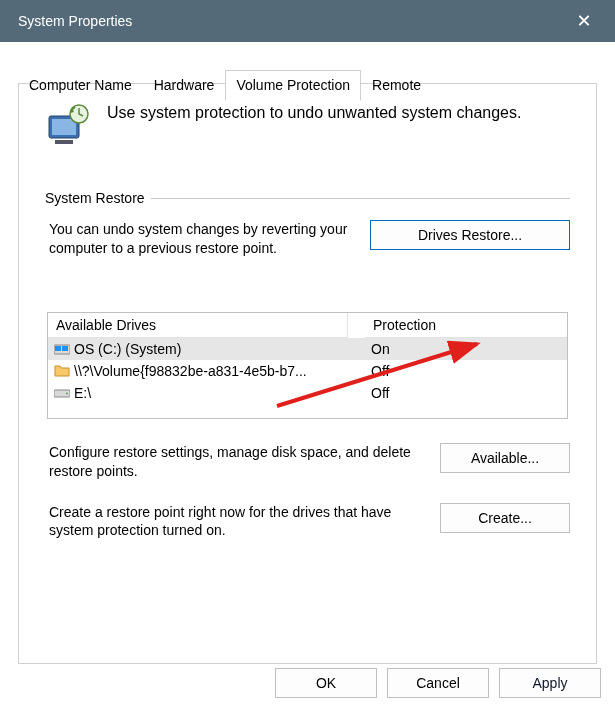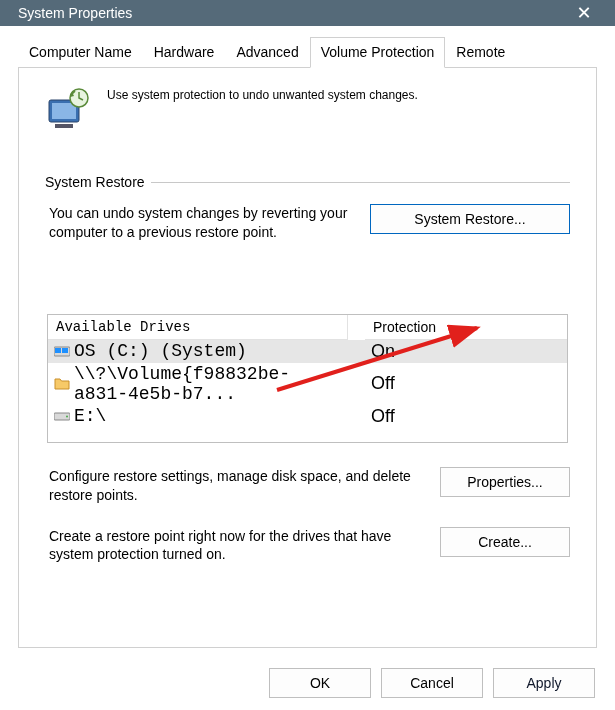--- a/index.html
+++ b/index.html
@@ -9,21 +9,21 @@
     font-family: "Segoe UI", Tahoma, sans-serif;
     font-size: 13px;
     background: #fff;
     color: #000;
     width: 615px;
     height: 710px;
     overflow: hidden;
     position: relative;
   }
   .titlebar {
-    height: 26px;
+    height: 42px;
     background: #556a79;
     color: #fff;
     display: flex;
     align-items: center;
     justify-content: space-between;
     padding: 0 16px 0 18px;
     font-size: 14px;
   }
   .titlebar .close {
     font-size: 18px;
@@ -37,21 +37,21 @@
   }
   .tabs {
     display: flex;
     border-bottom: 1px solid #d0d0d0;
   }
   .tab {
     padding: 6px 10px 7px 10px;
     border: 1px solid transparent;
     border-bottom: none;
     position: relative;
-    top: 1px;
+    top: 18px;
     font-size: 14px;
     color: #000;
     cursor: default;
   }
   .tab.active {
     border: 1px solid #d0d0d0;
     border-bottom: 1px solid #fff;
     background: #fff;
   }
   .pane {
@@ -67,40 +67,40 @@
     gap: 14px;
     margin-bottom: 40px;
   }
   .intro-icon {
     width: 48px;
     height: 48px;
     flex-shrink: 0;
   }
   .intro-text {
     padding-top: 2px;
-    font-size: 12px;
+    font-size: 16px;
     text-align: right;
   }
   .group-label {
     font-size: 14px;
     display: flex;
     align-items: center;
     margin-bottom: 14px;
   }
   .group-label .rule {
     flex: 1;
     height: 1px;
     background: #c8c8c8;
     margin-left: 6px;
   }
   .restore-row {
     display: flex;
     align-items: flex-start;
     gap: 16px;
-    margin-bottom: 72px;
+    margin-bottom: 54px;
   }
   .restore-text {
     flex: 1;
     font-size: 14px;
     line-height: 1.35;
     padding-left: 4px;
   }
   .win-btn {
     border: 1px solid #bfbfbf;
     background: #fdfdfd;
@@ -130,25 +130,25 @@
   .drives-header {
     display: flex;
     font-size: 14px;
   }
   .drives-header .col {
     padding: 4px 8px;
     border-right: 1px solid #e2e2e2;
     border-bottom: 1px solid #e2e2e2;
   }
   .drives-header .col:last-child { border-right: none; }
-  .col-drive { flex: 0 0 300px; font-family: Liberation Mono, monospace; }
+  .col-drive { flex: 0 0 300px; }
   .col-prot { flex: 1; margin-left: 17px; }
   .drives-row {
     display: flex;
-    font-size: 18px;
+    font-size: 14px;
     min-height: 22px;
   }
   .drives-row.selected { background: #e6e6e6; }
   .drives-row .col { padding: 1px 8px 1px 6px; display:flex; align-items:center; gap:4px;}
   .drive-icon {
     width: 16px; height: 16px; flex-shrink:0;
   }
   .config-row {
     display: flex;
     align-items: flex-start;
@@ -156,21 +156,21 @@
     margin-bottom: 22px;
   }
   .config-text {
     flex: 1;
     font-size: 14px;
     line-height: 1.35;
     padding-left: 4px;
   }
   .footer {
     position: absolute;
-    right: 20px;
+    right: 14px;
     bottom: 12px;
     display: flex;
     gap: 10px;
   }
   .footer .win-btn { min-width: 102px; }
   
   .arrow-annot {
     position: absolute;
     left: 248px;
     top: 252px;
@@ -183,21 +183,20 @@
 <div class="titlebar">
   <span>System Properties</span>
   <span class="close">✕</span>
 </div>
 
 <div class="content">
 
   <div class="tabs">
     <div class="tab">Computer Name</div>
     <div class="tab">Hardware</div>
-    <div class="tab">Advanced</div>
     <div class="tab active">Volume Protection</div>
     <div class="tab">Remote</div>
   </div>
 
   <div class="pane">
 
     <div class="intro">
       <div class="intro-icon">
         <svg viewBox="0 0 48 48" width="48" height="48">
           <rect x="4" y="14" width="30" height="22" rx="2" fill="#3a6fb0" stroke="#2a456b"></rect>
@@ -212,21 +211,21 @@
       <div class="intro-text">Use system protection to undo unwanted system changes.</div>
     </div>
 
     <div class="group-label">
       <span>System Restore</span>
       <span class="rule"></span>
     </div>
 
     <div class="restore-row">
       <div class="restore-text">You can undo system changes by reverting your computer to a previous restore point.</div>
-      <button class="win-btn primary-highlight">System Restore...</button>
+      <button class="win-btn primary-highlight">Drives Restore...</button>
     </div>
 
 
     <div class="drives-table">
       <div class="drives-header">
         <div class="col col-drive">Available Drives</div>
         <div class="col col-prot">Protection</div>
       </div>
 
       <div class="drives-row selected">
@@ -266,21 +265,21 @@
           <span>E:\</span>
         </div>
         <div class="col col-prot">Off</div>
       </div>
 
       <div style="height:14px"></div>
     </div>
 
     <div class="config-row">
       <div class="config-text">Configure restore settings, manage disk space, and delete restore points.</div>
-      <button class="win-btn wide">Properties...</button>
+      <button class="win-btn wide">Available...</button>
     </div>
 
     <div class="config-row">
       <div class="config-text">Create a restore point right now for the drives that have system protection turned on.</div>
       <button class="win-btn wide">Create...</button>
     </div>
 
     <svg class="arrow-annot" width="240" height="80">
       <defs>
         <marker id="ah" markerWidth="10" markerHeight="10" refX="7" refY="3" orient="auto">

